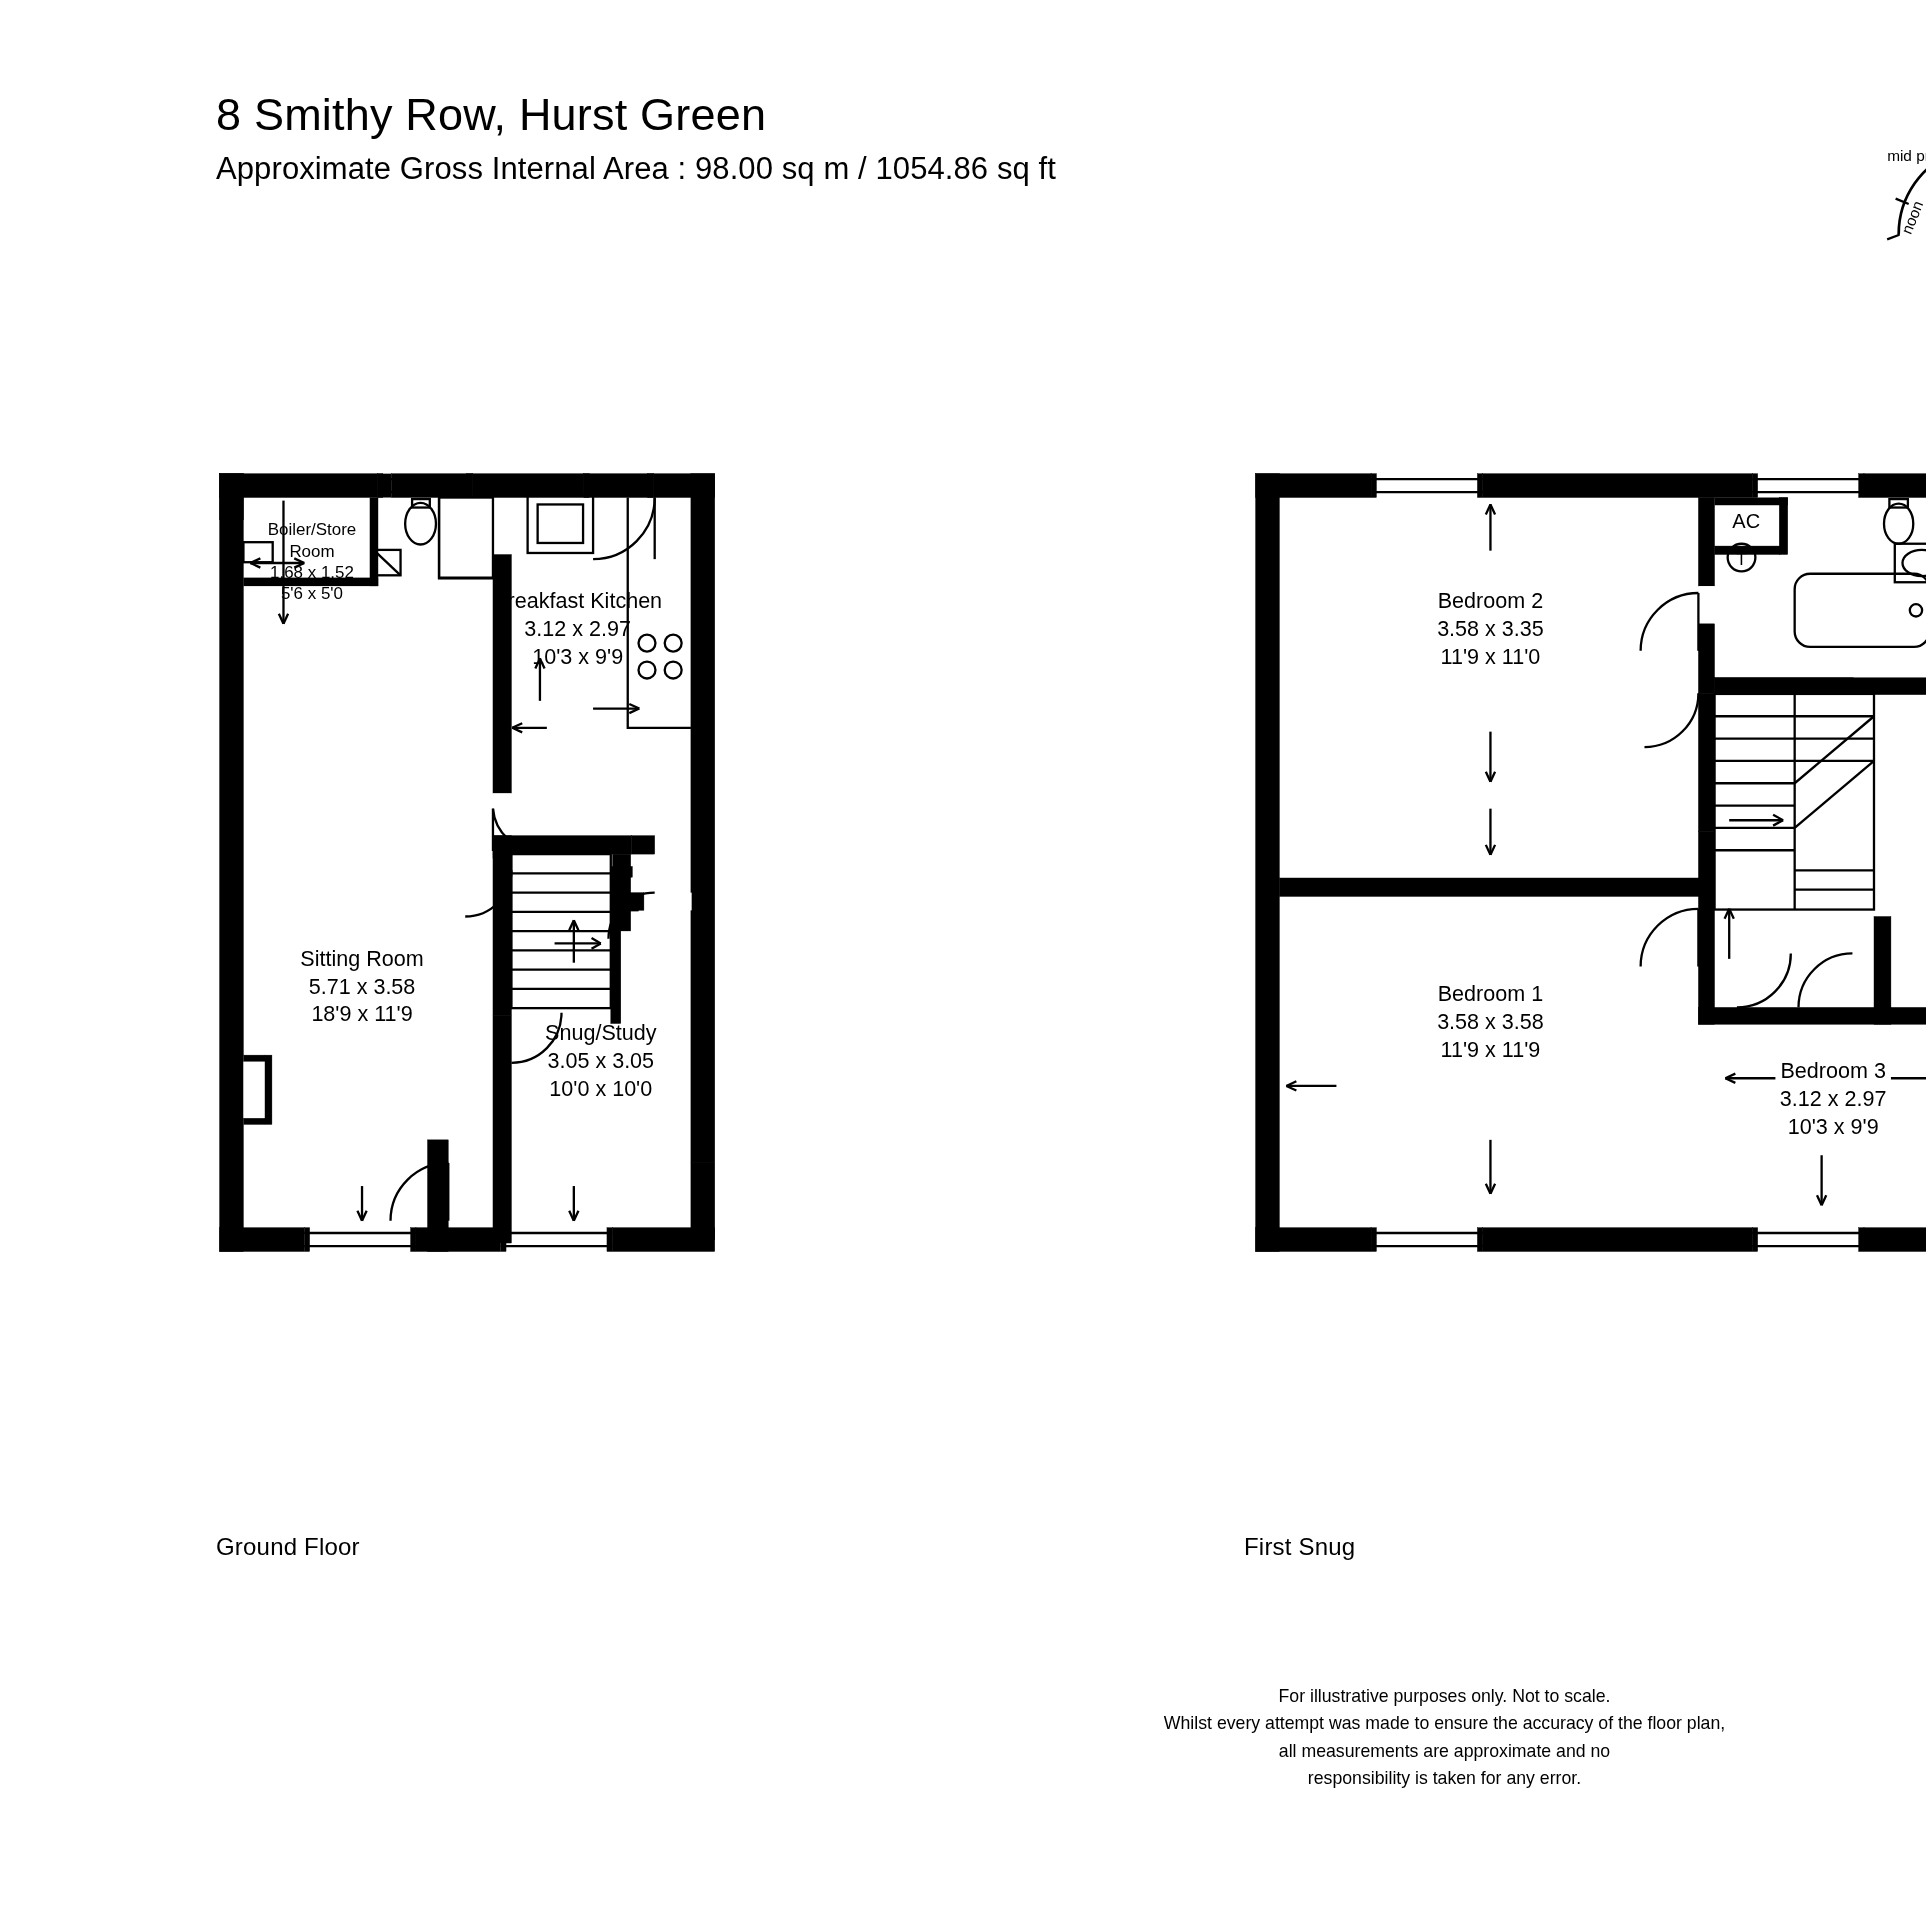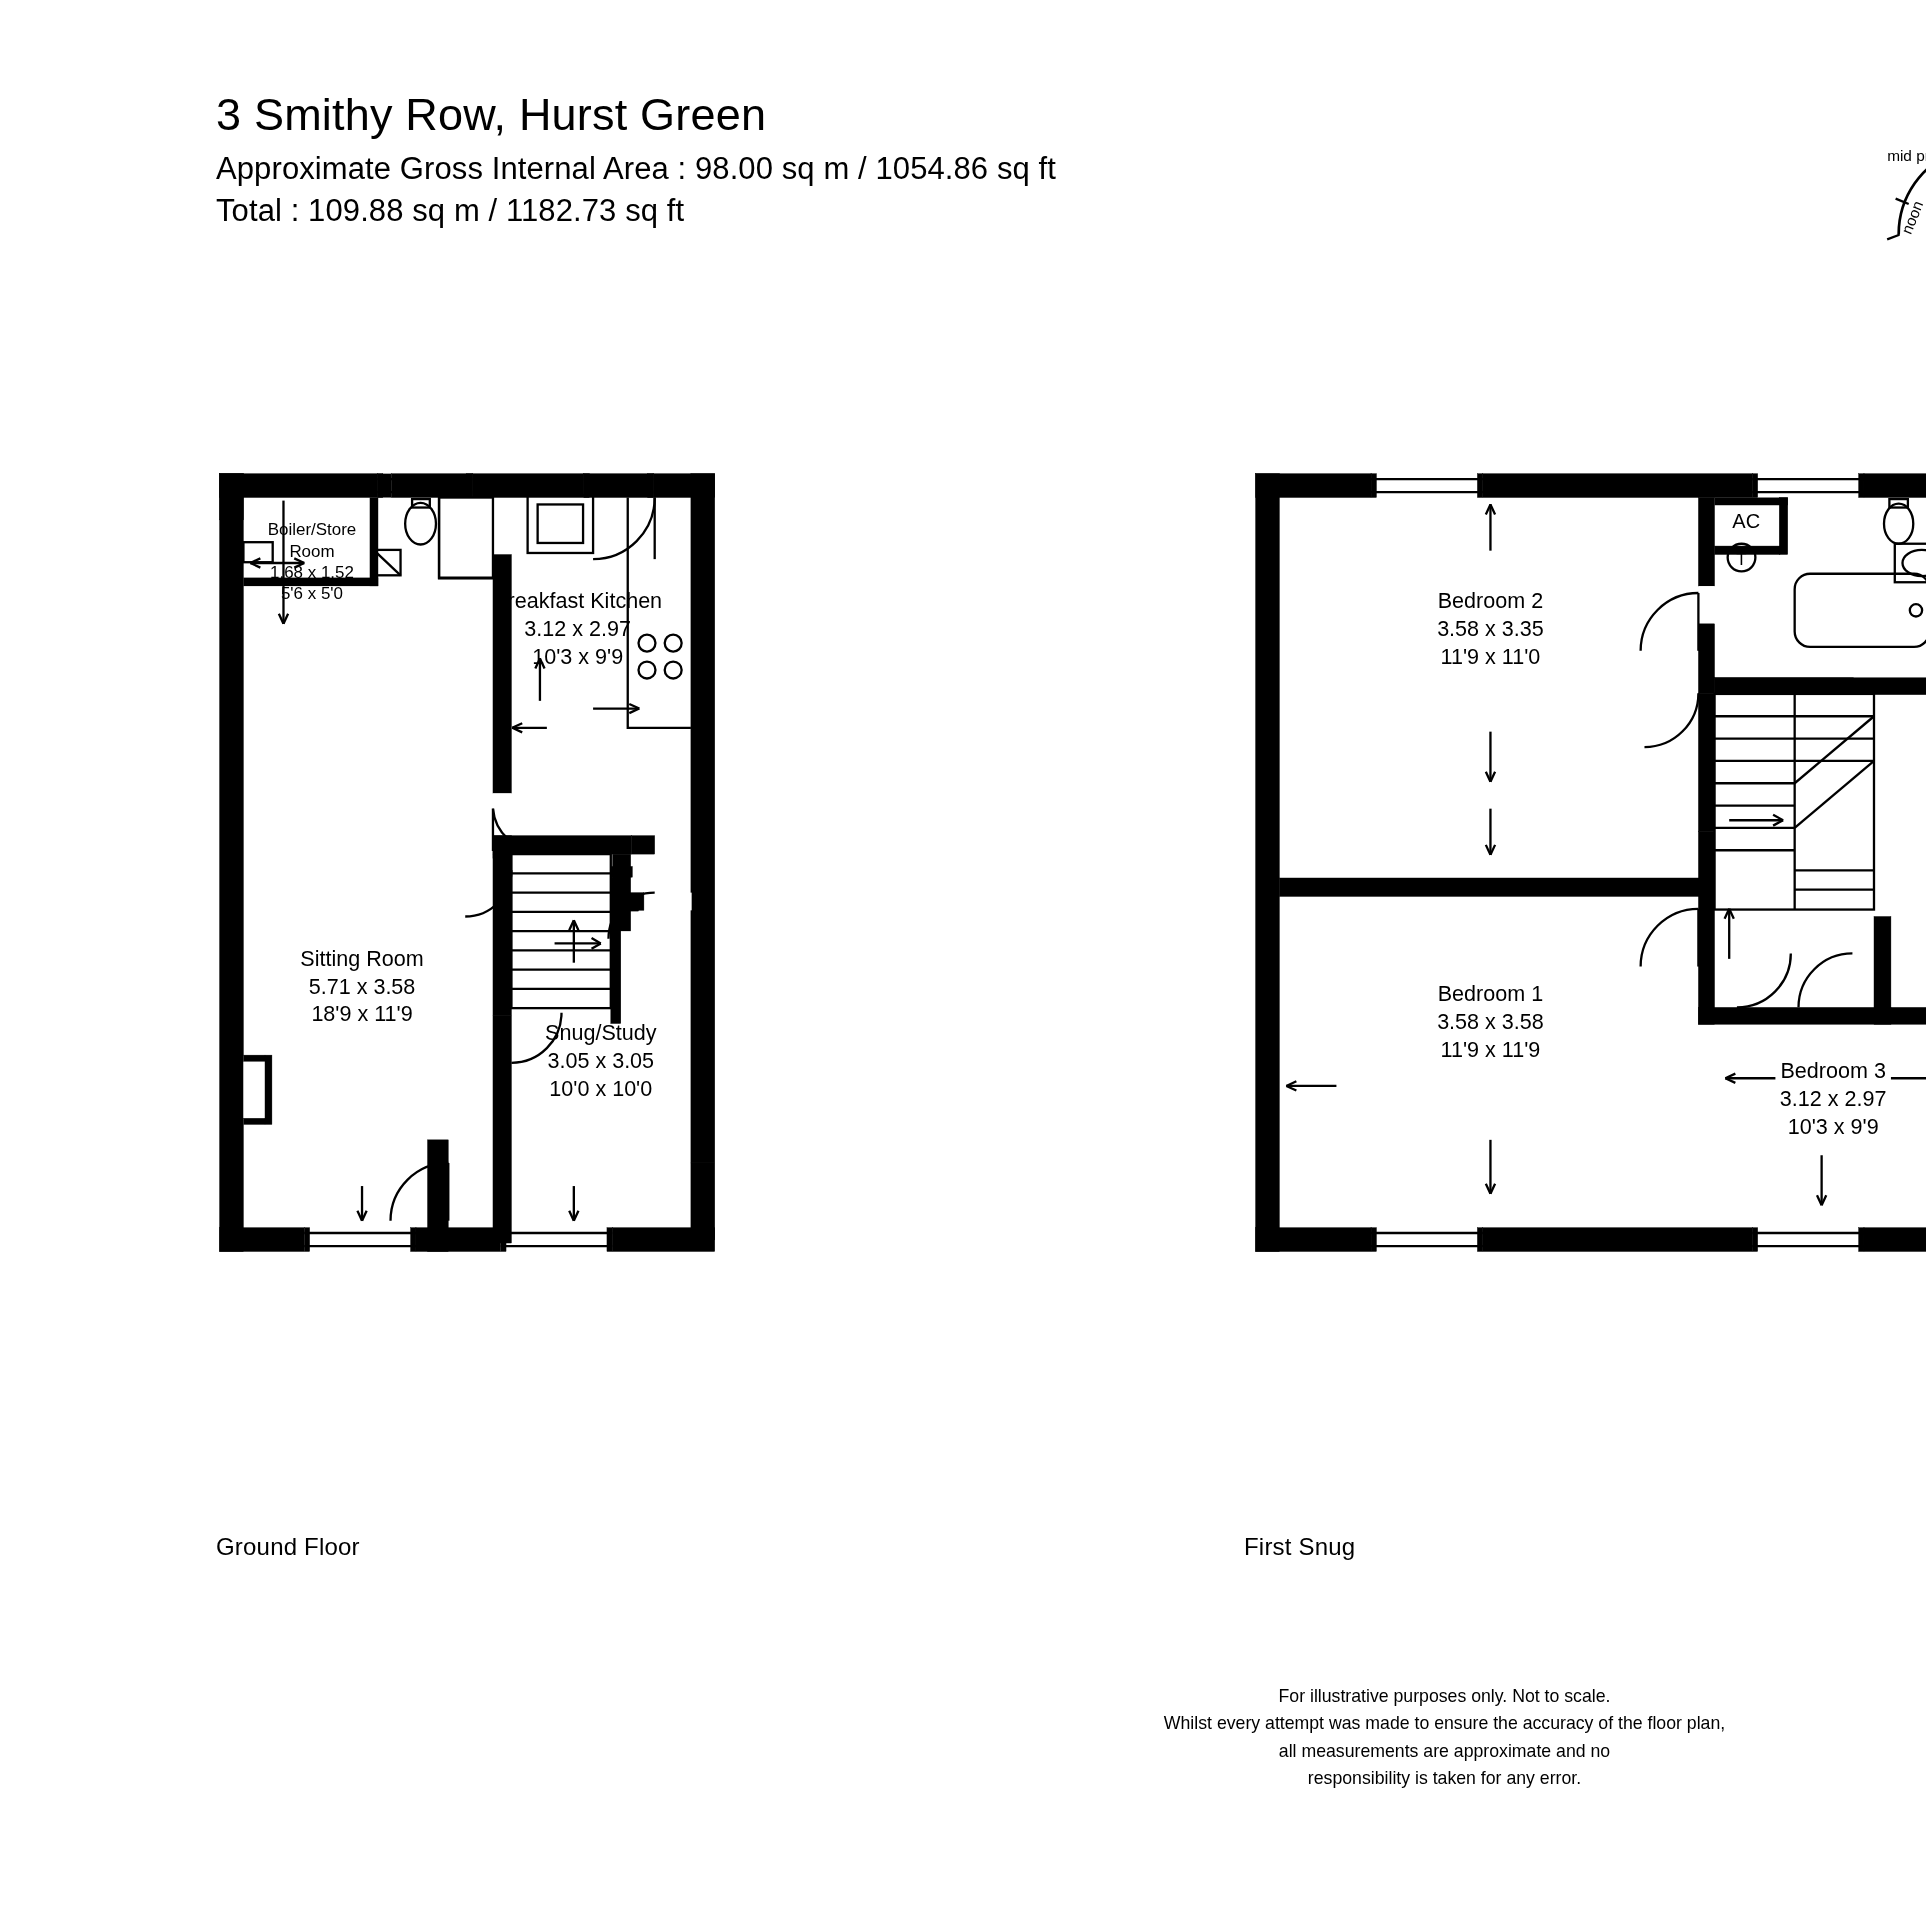--- a/index.html
+++ b/index.html
@@ -80,23 +80,22 @@
     font-family: "Liberation Sans", sans-serif;
     fill: #000000;
   }
 </style>
 </head>
 <body>
 
 <div class="page">
 
   <div class="header">
-    <h1 class="title">3 Smithy Row, Hurst Green</h1>
+    <h1 class="title">8 Smithy Row, Hurst Green</h1>
     <p class="subline">Approximate Gross Internal Area : 98.00 sq m / 1054.86 sq ft</p>
-    <p class="subline">Total : 109.88 sq m / 1182.73 sq ft</p>
   </div>
 
   <div class="compass">
     <svg width="300" height="216" viewBox="0 0 780 560">
 
       <path d="M 150 360 A 230 230 0 0 1 560 215" fill="none" stroke="#000" stroke-width="7"></path>
 
       <g stroke="#000" stroke-width="6">
         <line x1="152" y1="360" x2="120" y2="372"></line>
         <line x1="176" y1="280" x2="142" y2="266"></line>

